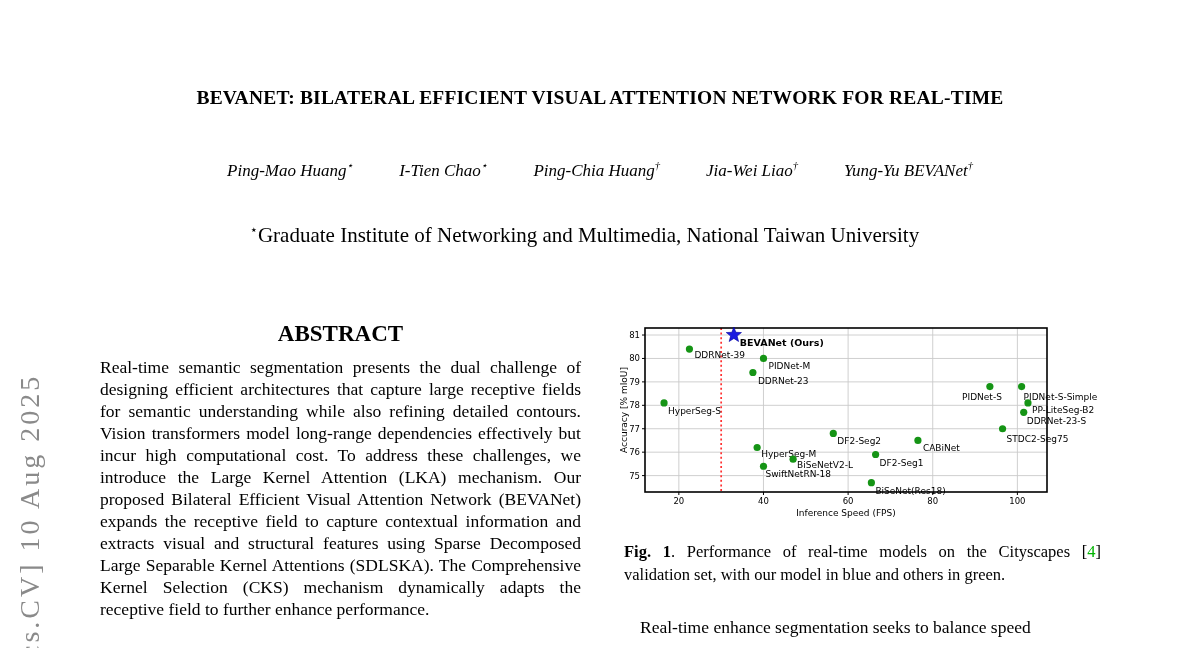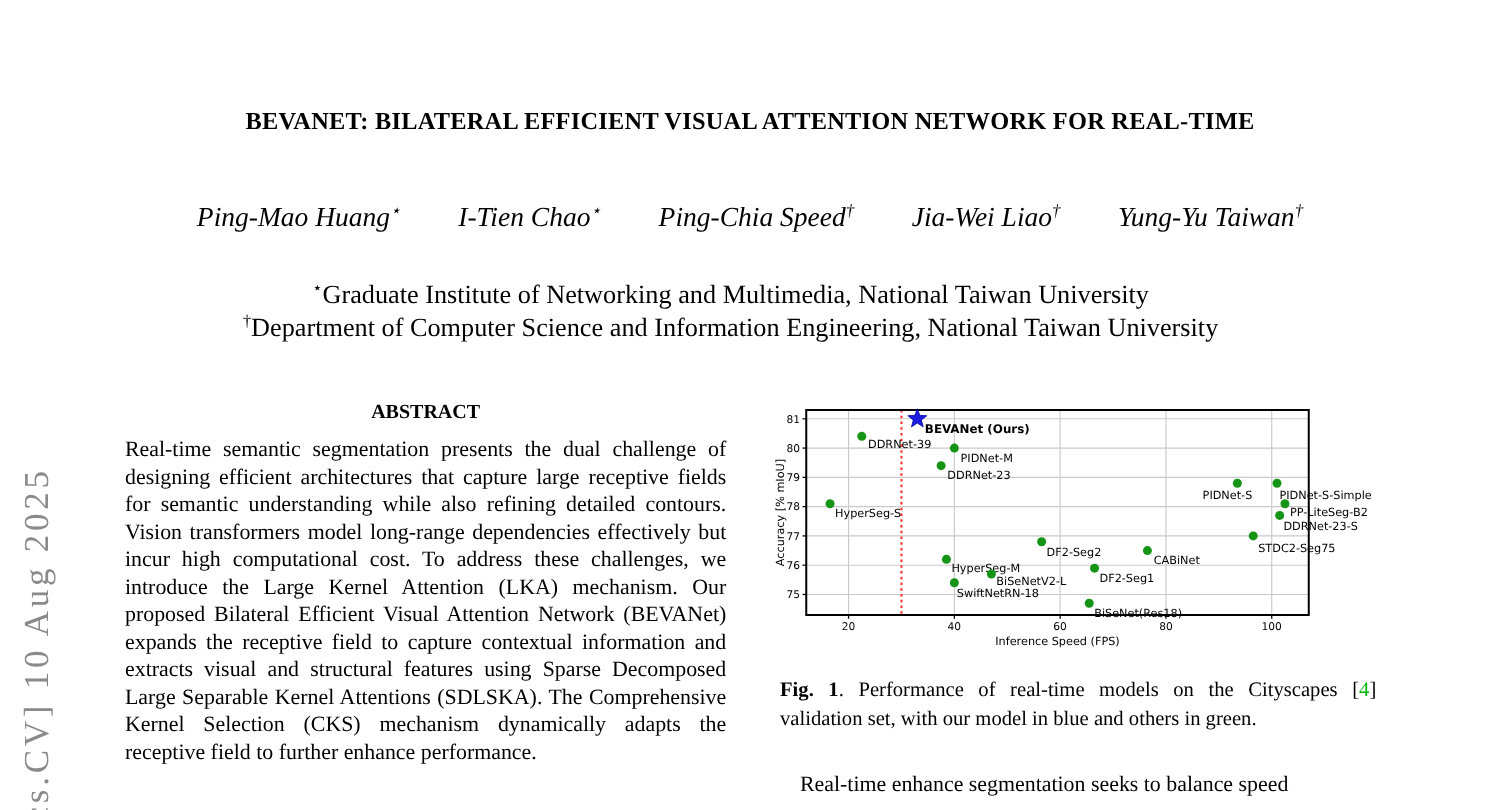--- a/index.html
+++ b/index.html
@@ -10,28 +10,28 @@
     position:absolute;left:14px;top:658px;
     transform:rotate(-90deg);transform-origin:0 0;
     font-size:28px;letter-spacing:3px;color:#8a8a8a;white-space:nowrap;
   }
 
   .title{position:absolute;top:84px;left:100px;width:1000px;margin:0;
     text-align:center;font-size:19.5px;font-weight:bold;line-height:28px;letter-spacing:.2px;}
 
   .authors{position:absolute;top:161px;left:100px;width:1000px;
     display:flex;justify-content:center;gap:46px;
-    font-style:italic;font-size:22px;white-space:nowrap;}
+    font-style:italic;font-size:17px;white-space:nowrap;}
   sup{font-size:62%;line-height:0;}
 
   .affiliations{position:absolute;top:222px;left:0;width:1169px;
     text-align:center;font-size:21px;line-height:27px;}
 
   .col-left{position:absolute;left:100px;top:321px;width:481px;}
-  .abstract-heading{margin:0 0 9px 0;text-align:center;font-size:16px;font-weight:bold;}
+  .abstract-heading{margin:0 0 9px 0;text-align:center;font-size:23px;font-weight:bold;}
   .abstract-text{margin:0;font-size:17.5px;line-height:22px;text-align:justify;}
 
   .col-right{position:absolute;left:620px;top:315px;width:481px;}
   #fig1-chart{display:block;overflow:visible;}
   #fig1-chart text{font-family:"DejaVu Sans",sans-serif;}
   .caption{margin:20px 0 0 4px;font-size:16.5px;line-height:22.5px;text-align:justify;}
   .intro{margin:30px 0 0 0;font-size:17.5px;line-height:22px;text-indent:20px;text-align:justify;}
 </style>
 </head>
 <body>
@@ -40,28 +40,27 @@
 
   <div class="arxiv-banner">cs.CV] 10 Aug 2025</div>
 
   <h1 class="title">
     <span>BEVANET: BILATERAL EFFICIENT VISUAL ATTENTION NETWORK FOR REAL-TIME</span><br>
   </h1>
 
   <div class="authors">
     <span class="author"><span>Ping-Mao Huang</span><sup>⋆</sup></span>
     <span class="author"><span>I-Tien Chao</span><sup>⋆</sup></span>
-    <span class="author"><span>Ping-Chia Speed</span><sup>†</sup></span>
+    <span class="author"><span>Ping-Chia Huang</span><sup>†</sup></span>
     <span class="author"><span>Jia-Wei Liao</span><sup>†</sup></span>
-    <span class="author"><span>Yung-Yu Taiwan</span><sup>†</sup></span>
+    <span class="author"><span>Yung-Yu BEVANet</span><sup>†</sup></span>
   </div>
 
   <div class="affiliations">
     <div><sup>⋆</sup><span>Graduate Institute of Networking and Multimedia, National Taiwan University</span></div>
-    <div><sup>†</sup><span>Department of Computer Science and Information Engineering, National Taiwan University</span></div>
   </div>
 
   <div class="col-left">
     <h2 class="abstract-heading">ABSTRACT</h2>
     <p class="abstract-text">Real-time semantic segmentation presents the dual challenge of designing efficient architectures that capture large receptive fields for semantic understanding while also refining detailed contours. Vision transformers model long-range dependencies effectively but incur high computational cost. To address these challenges, we introduce the Large Kernel Attention (LKA) mechanism. Our proposed Bilateral Efficient Visual Attention Network (BEVANet) expands the receptive field to capture contextual information and extracts visual and structural features using Sparse Decomposed Large Separable Kernel Attentions (SDLSKA). The Comprehensive Kernel Selection (CKS) mechanism dynamically adapts the receptive field to further enhance performance.</p>
   </div>
 
   <div class="col-right">
     <svg id="fig1-chart" width="545" height="206" viewBox="0 0 545 206" xmlns="http://www.w3.org/2000/svg">
         <line x1="58.85263157894737" x2="58.85263157894737" y1="13" y2="177" stroke="#c9c9c9" stroke-width="0.9"></line>

